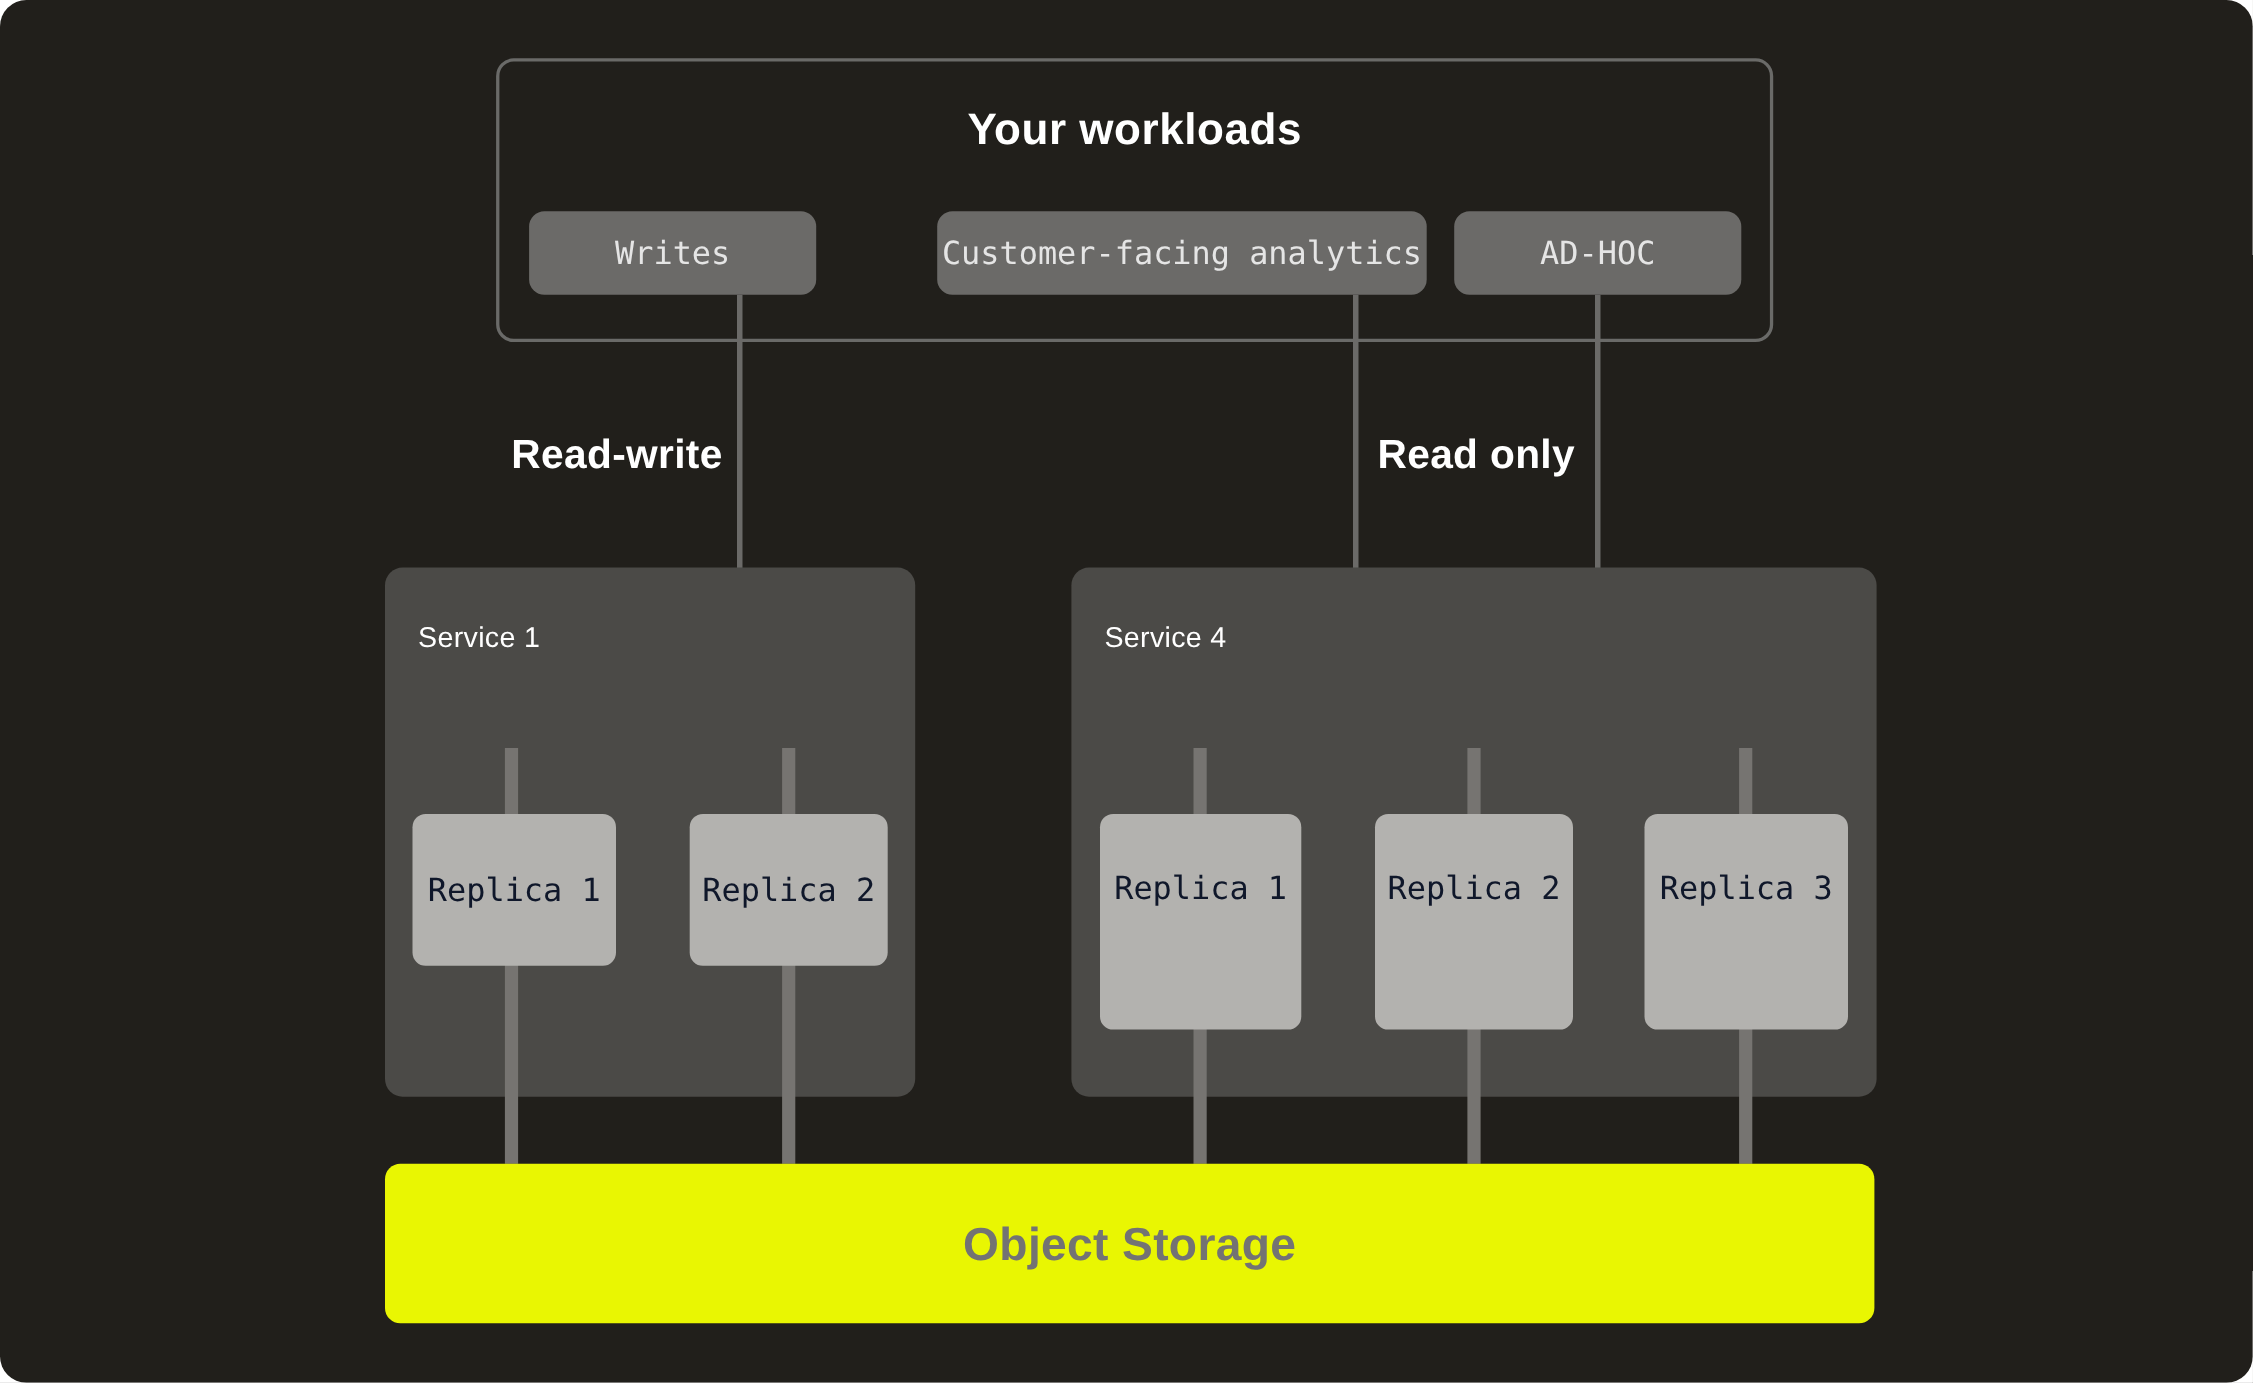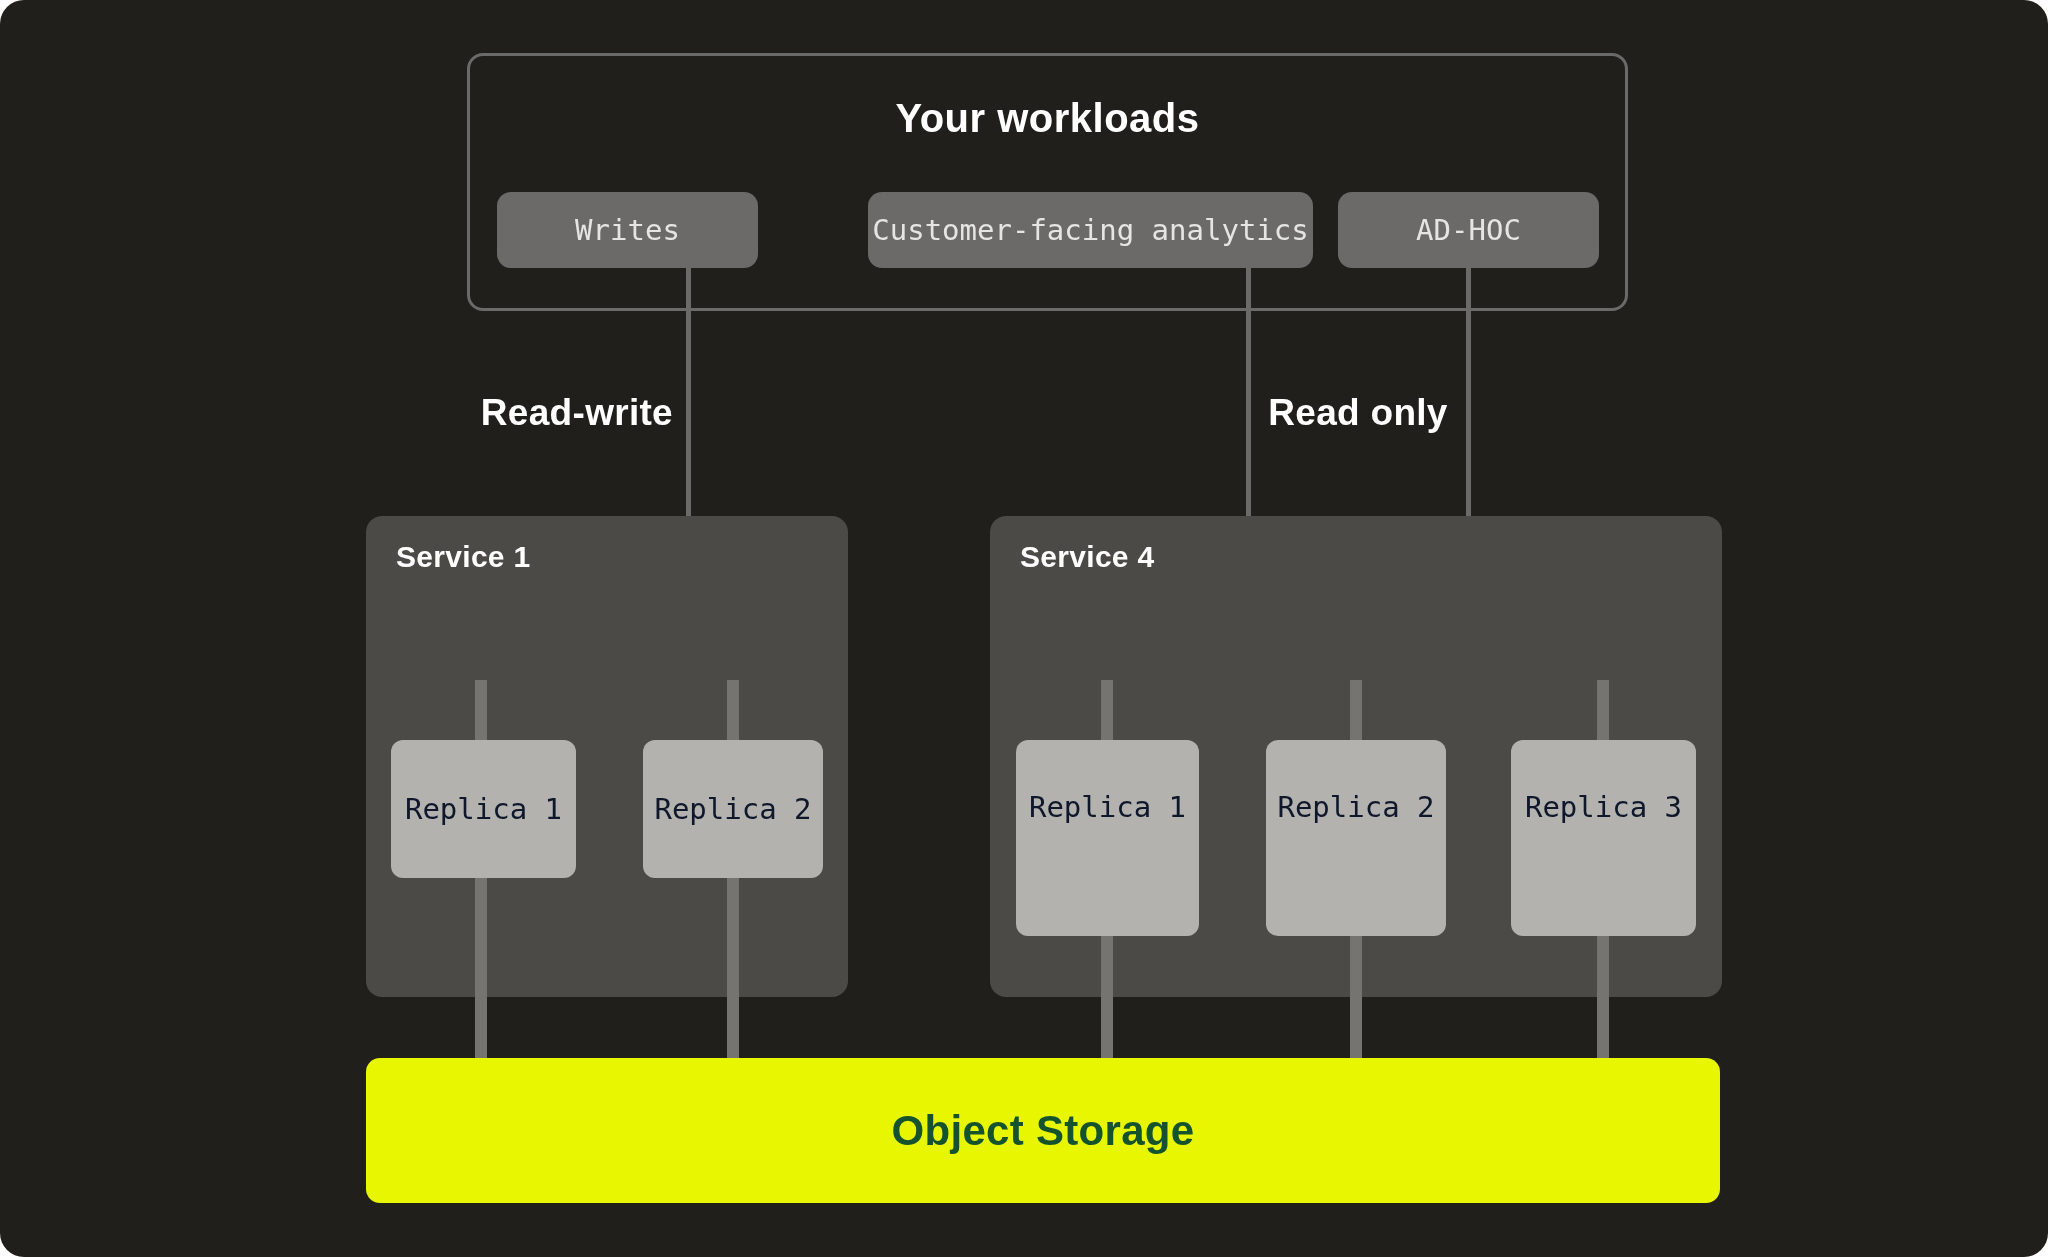--- a/index.html
+++ b/index.html
@@ -9,21 +9,21 @@
     font-family: "Liberation Sans", sans-serif;
   }
   .canvas {
     position: relative;
     width: 2048px;
     height: 1257px;
     background: #211f1b;
     border-radius: 24px;
     overflow: hidden;
   }
-  .abs { position: absolute; margin-left: 16px; }
+  .abs { position: absolute; }
 
   
   .workloads-box {
     left: 451px; top: 53px; width: 1161px; height: 258px;
     border: 3px solid #6a6a68;
     border-radius: 16px;
     box-sizing: border-box;
   }
   .workloads-title {
     left: 451px; top: 96px; width: 1161px;
@@ -78,24 +78,24 @@
 
   
   .service-box {
     top: 516px; height: 481px;
     background: #4b4a47;
     border-radius: 16px;
   }
   .service1-box { left: 350px; width: 482px; }
   .service2-box { left: 974px; width: 732px; }
   .service-title {
-    top: 540px;
-    color: #ffffff;
-    font-size: 30px;
-    font-weight: 700;
+    top: 564px;
+    color: #ffffff;
+    font-size: 26px;
+    font-weight: 400;
     letter-spacing: 0.3px;
   }
   .service1-title { left: 380px; }
   .service2-title { left: 1004px; }
 
   
   .thick-line {
     width: 12px;
     top: 680px; height: 378px;
     background: #767471;
@@ -148,21 +148,21 @@
   .rep-s2-3 { left: 1495px; width: 185px; }
 
   
   .storage-bar {
     left: 350px; top: 1058px; width: 1354px; height: 145px;
     background: #e9f602;
     border-radius: 14px;
     display: flex;
     align-items: center;
     justify-content: center;
-    color: #14532d;
+    color: #737373;
     font-size: 42px;
     font-weight: 700;
     letter-spacing: 0.3px;
   }
 </style>
 </head>
 <body>
 
 <div class="canvas">
 

